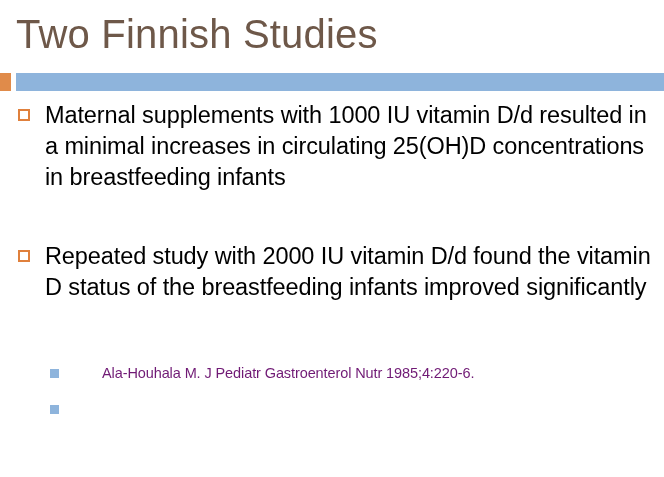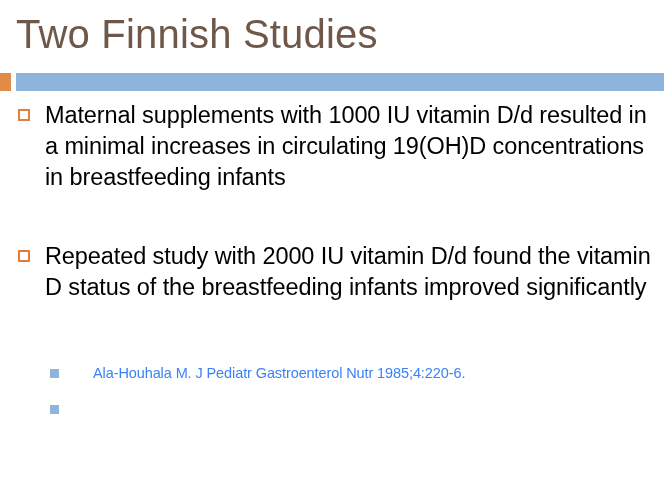--- a/index.html
+++ b/index.html
@@ -121,43 +121,44 @@
     background: #8EB4DC;
     margin-left: 50px;
     margin-right: 34px;
     margin-top: 6px;
   }
   .ref-text {
     flex: 1 1 auto;
     font-family: "Liberation Sans", sans-serif;
     font-size: 14.5px;
     line-height: 20px;
-    color: #3b82f6;
+    color: #701a75;
     letter-spacing: -0.1px;
+    margin-left: 9px;
   }
 </style>
 </head>
 <body>
 
 <div id="slide">
 
   <div id="title-block">
     <div id="slide-title">Two Finnish Studies</div>
   </div>
 
   <div id="divider">
     <div id="divider-accent"></div>
     <div id="divider-bar"></div>
   </div>
 
   <div id="body">
 
     <div class="bullet-row">
       <div class="bullet-marker"></div>
-      <div class="bullet-text">Maternal supplements with 1000 IU vitamin D/d resulted in a minimal increases in circulating 19(OH)D concentrations in breastfeeding infants</div>
+      <div class="bullet-text">Maternal supplements with 1000 IU vitamin D/d resulted in a minimal increases in circulating 25(OH)D concentrations in breastfeeding infants</div>
     </div>
 
     <div class="bullet-row">
       <div class="bullet-marker"></div>
       <div class="bullet-text">Repeated study with 2000 IU vitamin D/d found the vitamin D status of the breastfeeding infants improved significantly</div>
     </div>
 
   </div>
 
   <div id="references">

